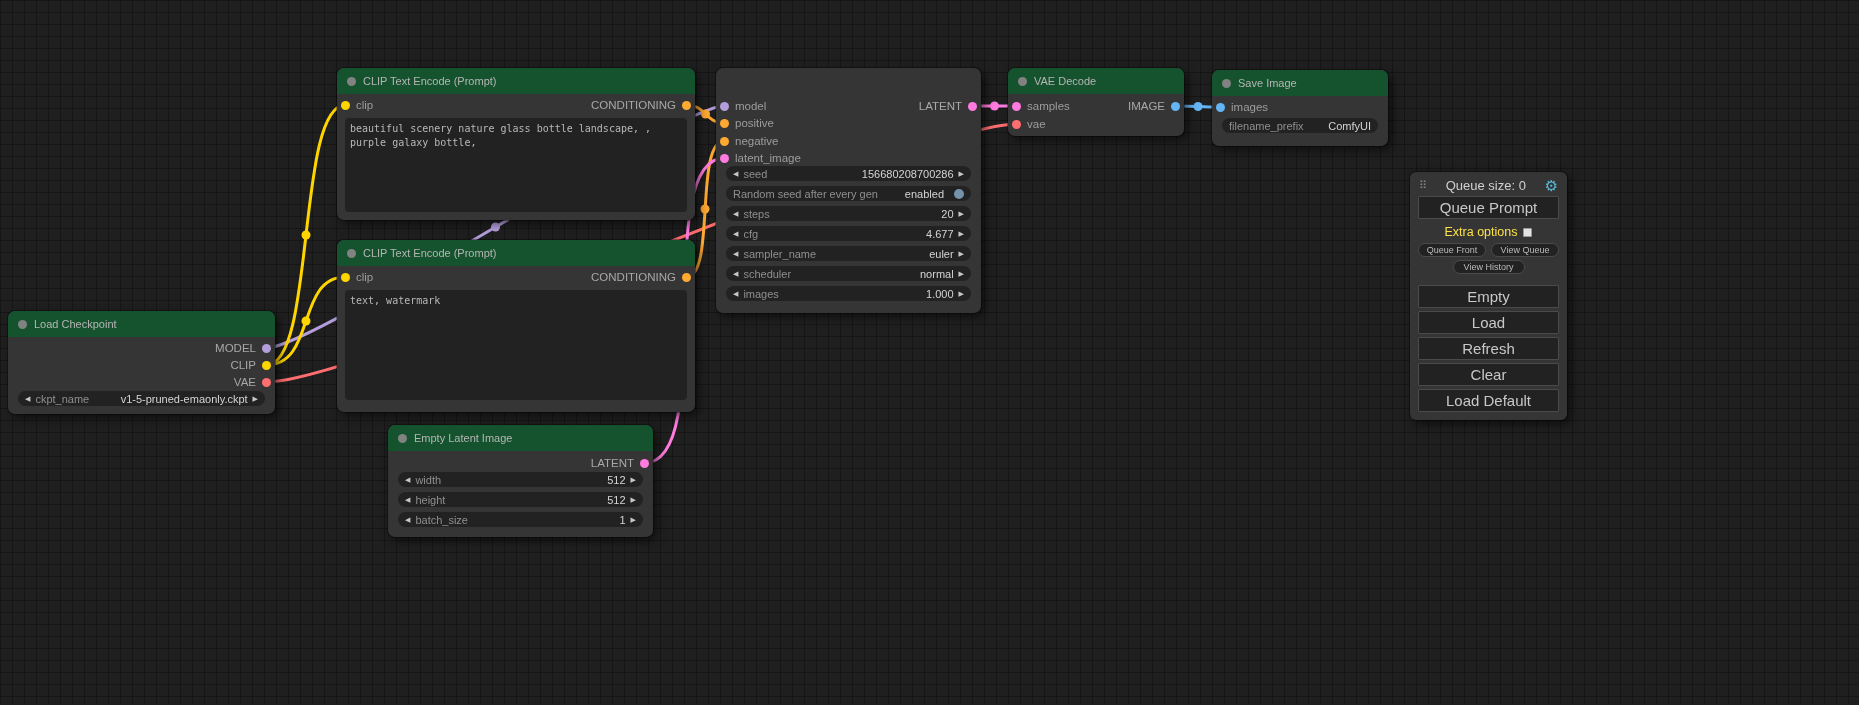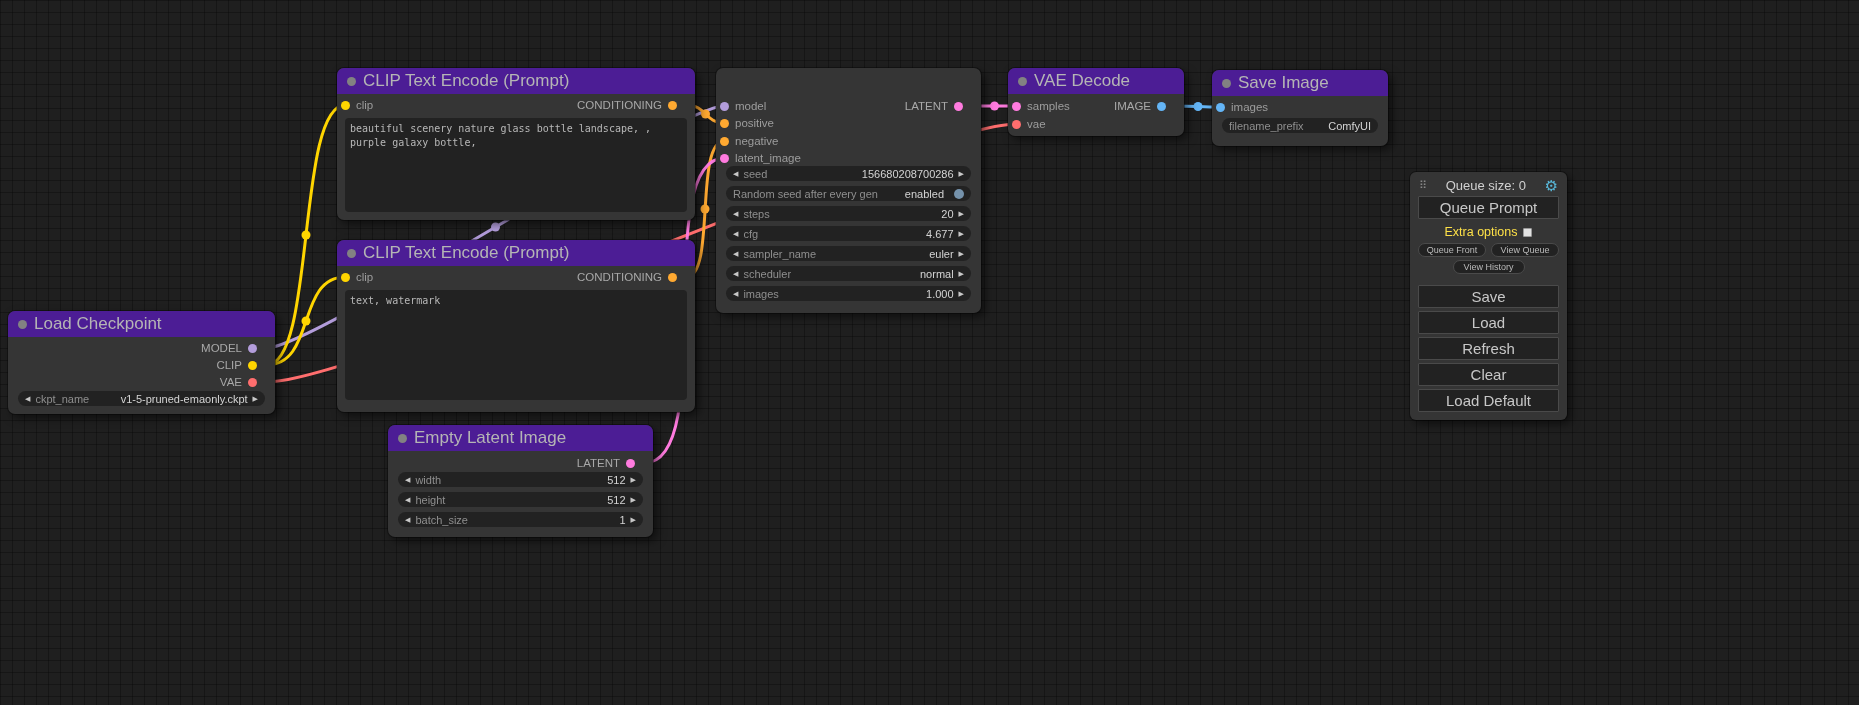--- a/index.html
+++ b/index.html
@@ -15,29 +15,29 @@
     -webkit-font-smoothing:antialiased;
   }
   #wires { position:absolute; left:0; top:0; pointer-events:none; }
 
   .node {
     position:absolute; background:#353535; border-radius:7px;
     box-shadow:0 0 0 1px rgba(0,0,0,0.35), 4px 4px 10px rgba(0,0,0,0.55);
     color:#9d9d9d;
   }
   .node-title {
-    height:26px; background:#4c1d95; border-radius:7px 7px 0 0;
+    height:26px; background:#14532d; border-radius:7px 7px 0 0;
     display:flex; align-items:center; gap:7px; padding:12px 10px;
-    color:#b5b5b5; font-size:17px;
+    color:#b5b5b5; font-size:11px;
   }
   .tdot { width:9px; height:9px; border-radius:50%; background:#828282; flex:none; }
 
   .slot { position:absolute; height:16px; display:flex; align-items:center; gap:6px; font-size:11.5px; color:#9d9d9d; white-space:nowrap; }
   .slot.in  { left:4px; }
-  .slot.out { right:18px; flex-direction:row-reverse; color:#a8a8a8; }
+  .slot.out { right:4px; flex-direction:row-reverse; color:#a8a8a8; }
   .sdot { width:9px; height:9px; border-radius:50%; flex:none; background:#888; }
 
   .widget {
     position:absolute; left:10px; right:10px; height:15px; background:#222;
     border-radius:8px; display:flex; align-items:center; padding:0 7px; gap:5px;
     font-size:11px; color:#8f8f8f; white-space:nowrap;
   }
   .widget .arr  { font-size:7px; color:#c8c8c8; flex:none; line-height:1; }
   .widget .wval { margin-left:auto; color:#d4d4d4; }
   .widget .knob { width:10px; height:10px; border-radius:50%; background:#7592ab; margin-left:5px; flex:none; }
@@ -291,18 +291,18 @@
   <div class="qextra">
     <span>Extra options</span><span class="qcheck"></span>
   </div>
   <div class="qrow">
     <button class="qbtn small">Queue Front</button>
     <button class="qbtn small">View Queue</button>
   </div>
   <div class="qrow center">
     <button class="qbtn small vh">View History</button>
   </div>
-  <button class="qbtn big first-action">Save</button>
+  <button class="qbtn big first-action">Empty</button>
   <button class="qbtn big">Load</button>
   <button class="qbtn big">Refresh</button>
   <button class="qbtn big">Clear</button>
   <button class="qbtn big">Load Default</button>
 </div>
 
 </body></html>

